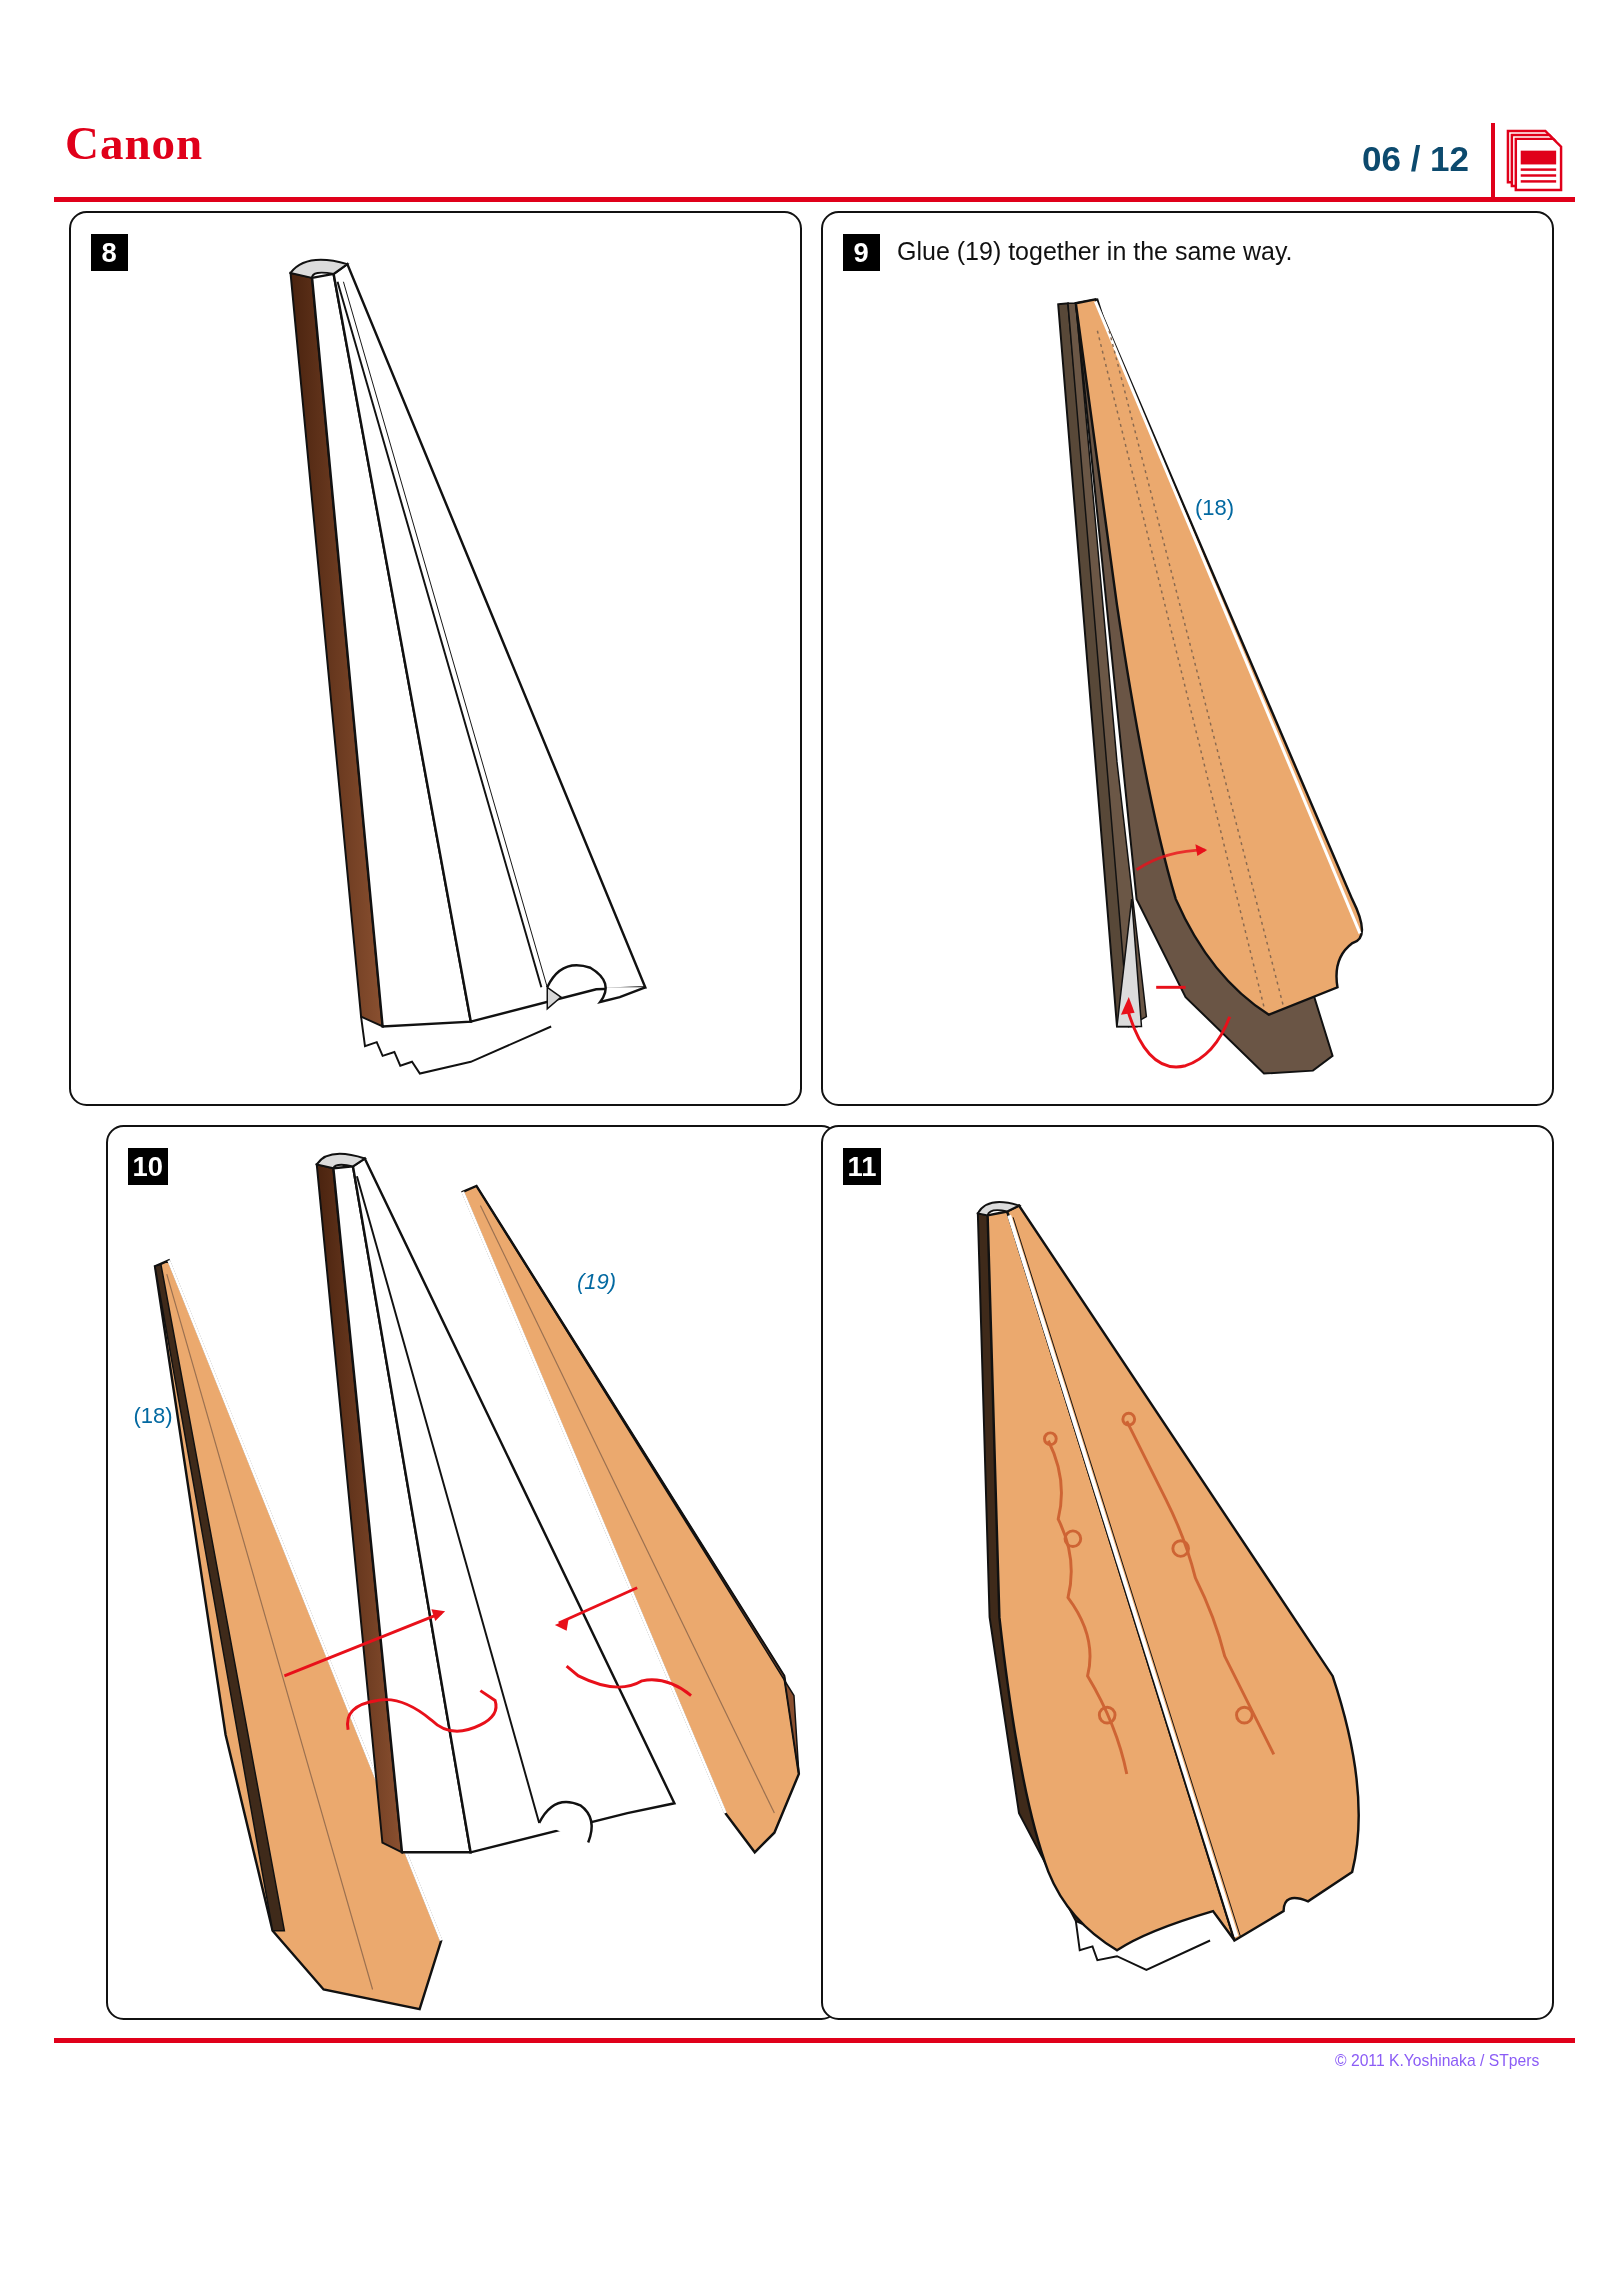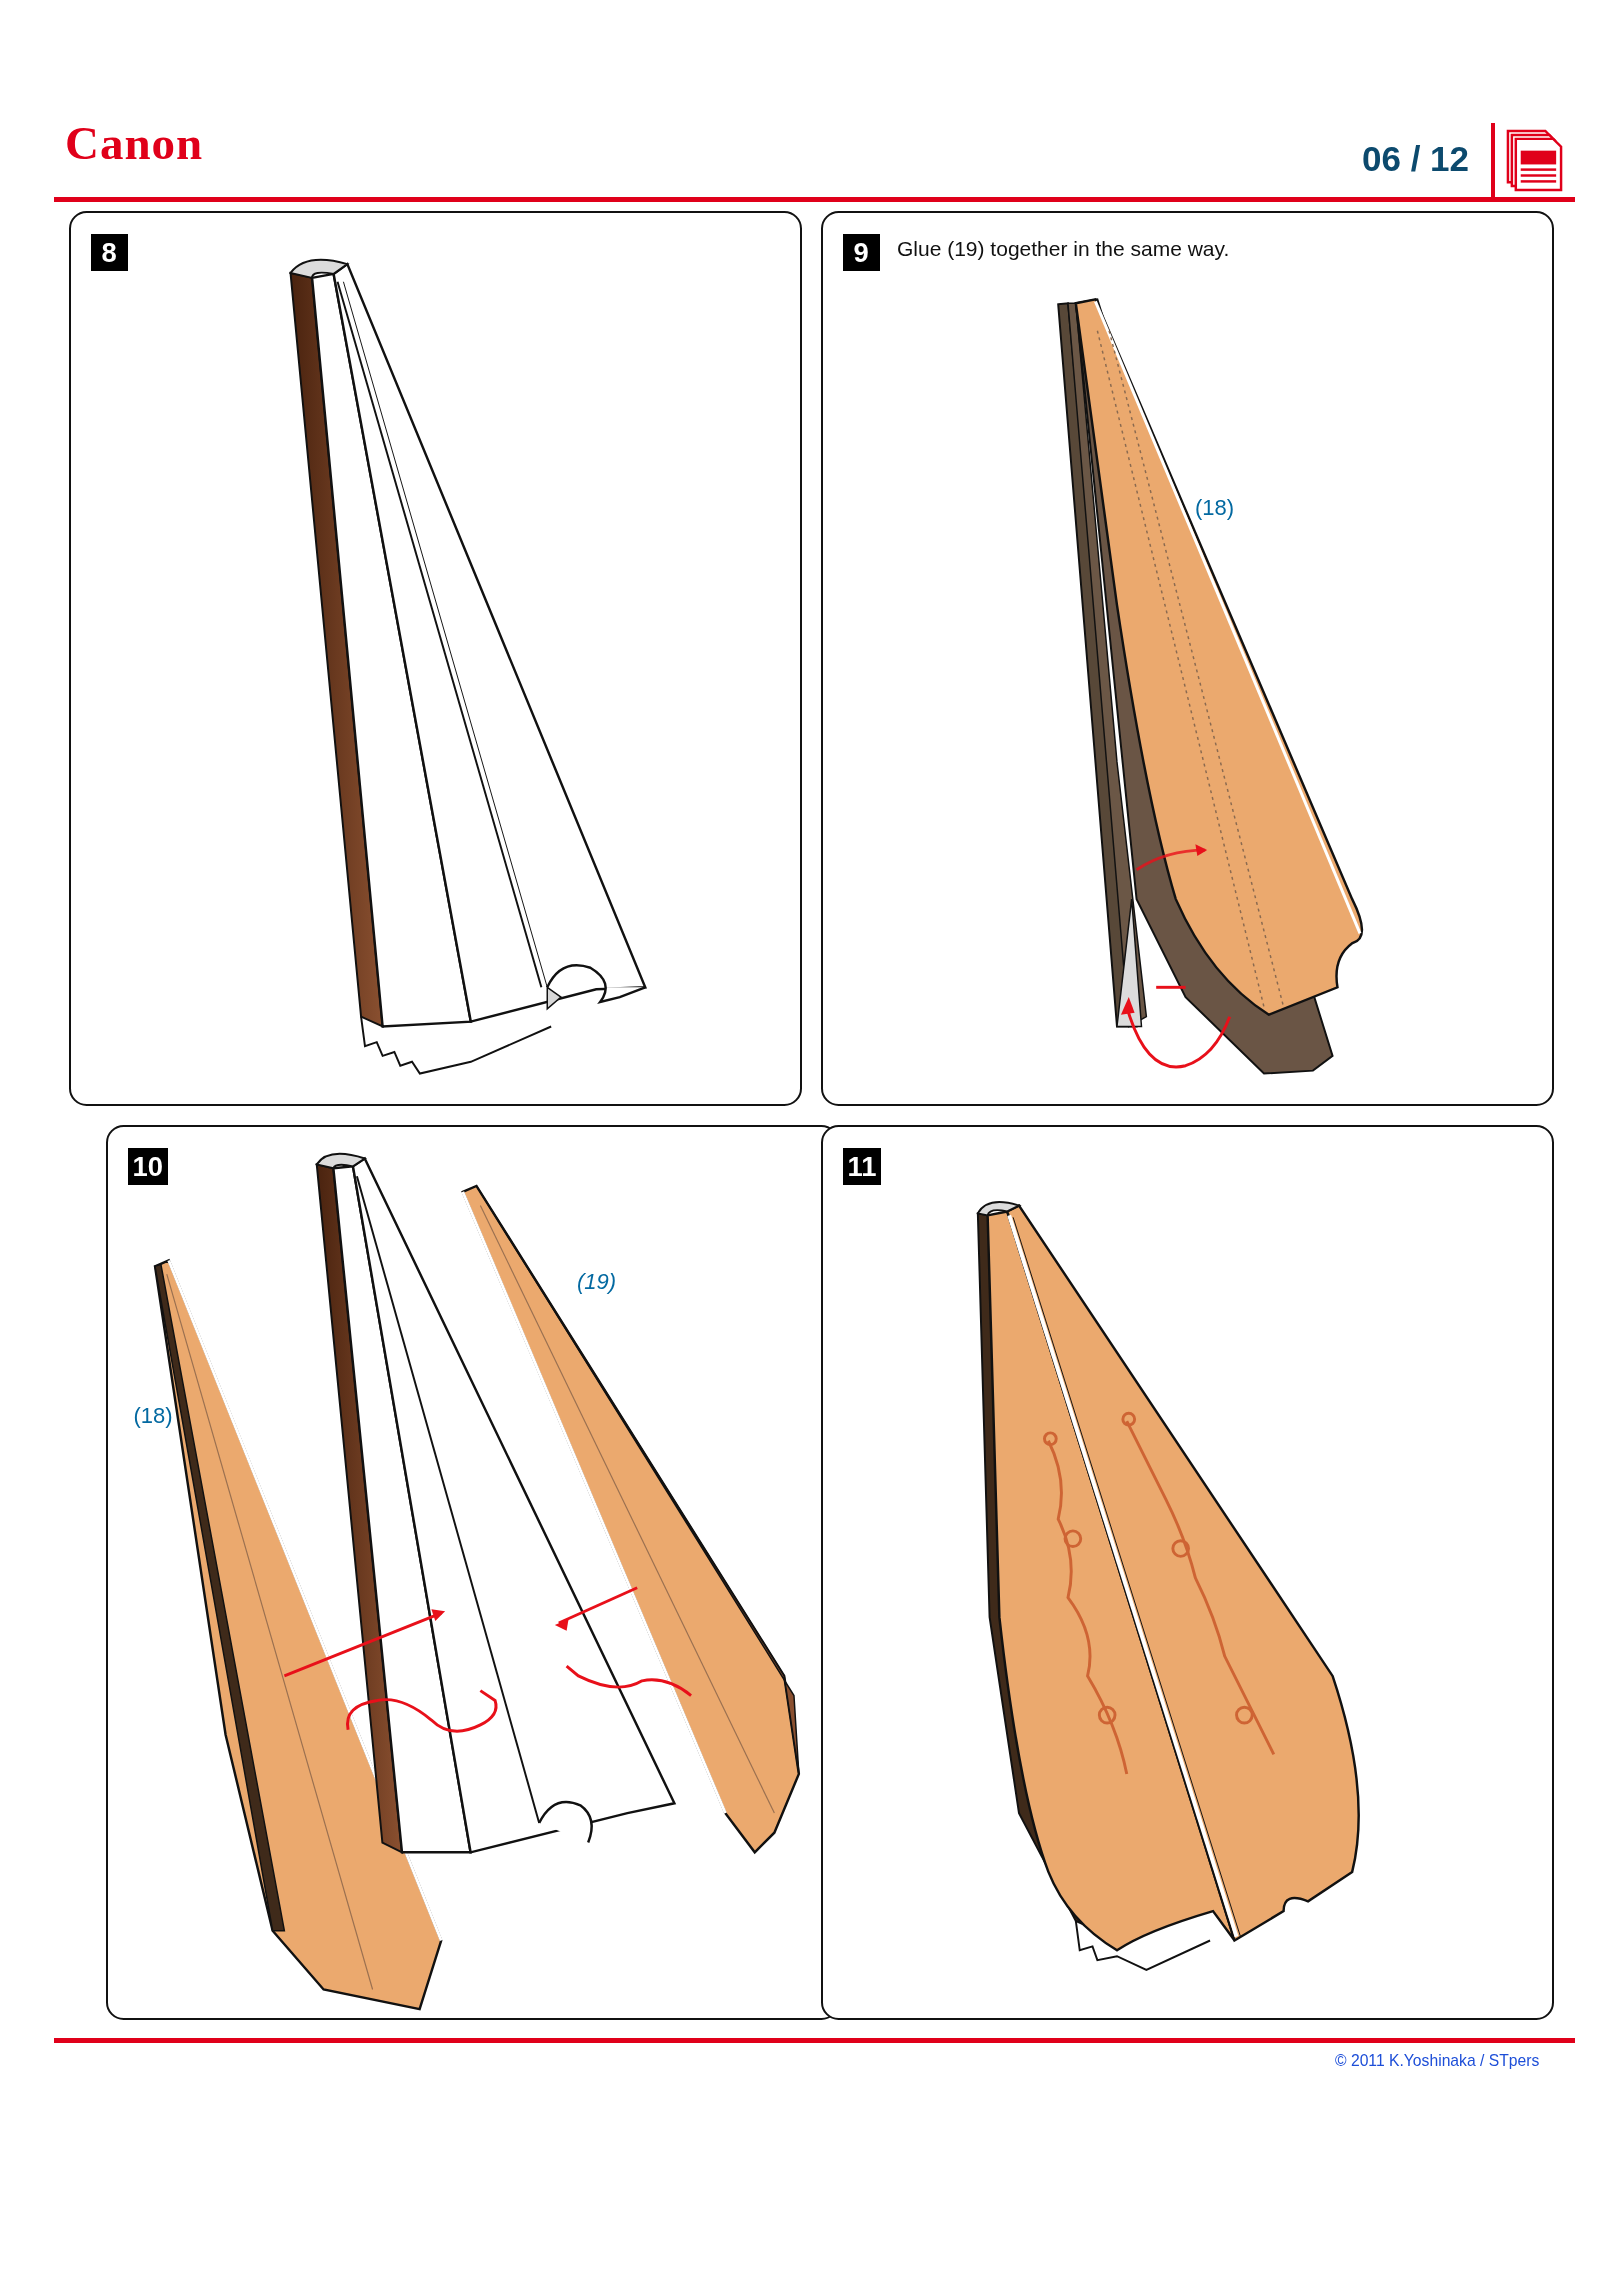--- a/index.html
+++ b/index.html
@@ -4,24 +4,24 @@
 <style>
   html,body{margin:0;padding:0;background:#fff;}
   body{width:1621px;height:2293px;position:relative;overflow:hidden;font-family:"Liberation Sans",sans-serif;}
   .logo{position:absolute;left:65px;top:120px;font-family:"Liberation Serif",serif;font-weight:bold;font-size:47px;color:#e0001a;letter-spacing:1px;line-height:1;}
   .page-num{position:absolute;left:1362px;top:141px;font-weight:bold;font-size:35px;color:#0c4a6e;line-height:1;}
   .vsep{position:absolute;left:1491px;top:123px;width:3.9px;height:76px;background:#e0001a;}
   .doc-icon{position:absolute;left:1504px;top:129px;width:61px;height:63px;}
   .hline{position:absolute;left:54px;width:1521px;height:4.9px;background:#e0001a;}
   .panel{position:absolute;width:733px;height:895px;border:2.9px solid #111;border-radius:17.6px;box-sizing:border-box;background:#fff;overflow:hidden;}
   .step{position:absolute;left:19.6px;top:20.6px;background:#000;color:#fff;font-weight:bold;font-size:27.4px;line-height:37px;padding:0 4.9px;min-width:27.4px;text-align:center;}
-  .instr{position:absolute;left:74px;top:23.5px;font-size:21px;color:#111;}
+  .instr{position:absolute;left:74px;top:23.5px;font-size:25px;color:#111;}
   .lbl{position:absolute;font-size:22px;color:#0369a1;}
   .illus{position:absolute;left:0;top:0;width:733px;height:895px;}
-  .copyright{position:absolute;left:1335px;top:2052px;font-size:15.7px;color:#1d4ed8;}
+  .copyright{position:absolute;left:1335px;top:2052px;font-size:15.7px;color:#8b5cf6;}
 </style>
 </head>
 <body>
 
 <div class="logo">Canon</div>
 <div class="page-num">06 / 12</div>
 <div class="vsep"></div>
 <svg class="doc-icon" viewBox="0 0 62 64">
   <path d="M4 2h38l6 6v46H4z" fill="#fff" stroke="#e0001a" stroke-width="2.5"></path>
   <path d="M8 6h38l6 6v46H8z" fill="#fff" stroke="#e0001a" stroke-width="2.5"></path>

